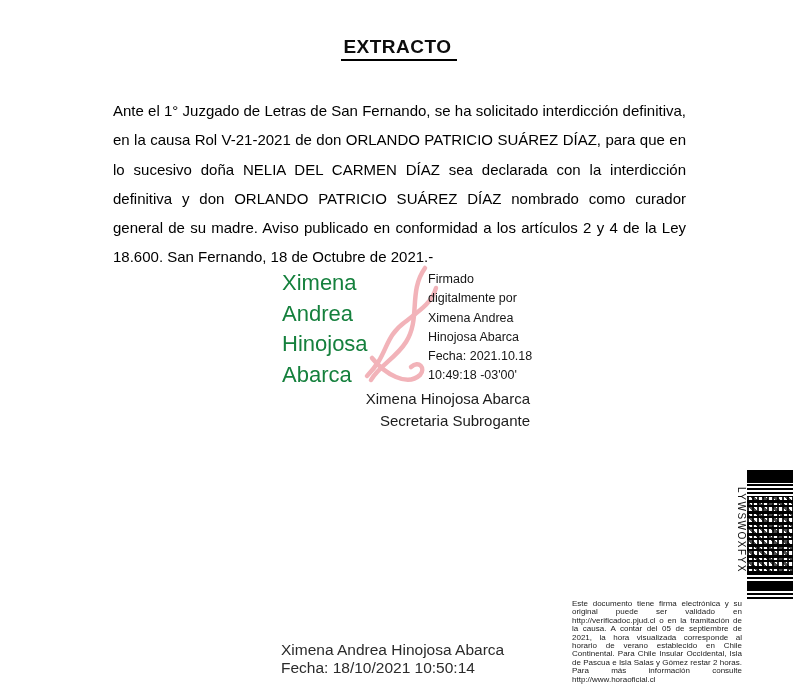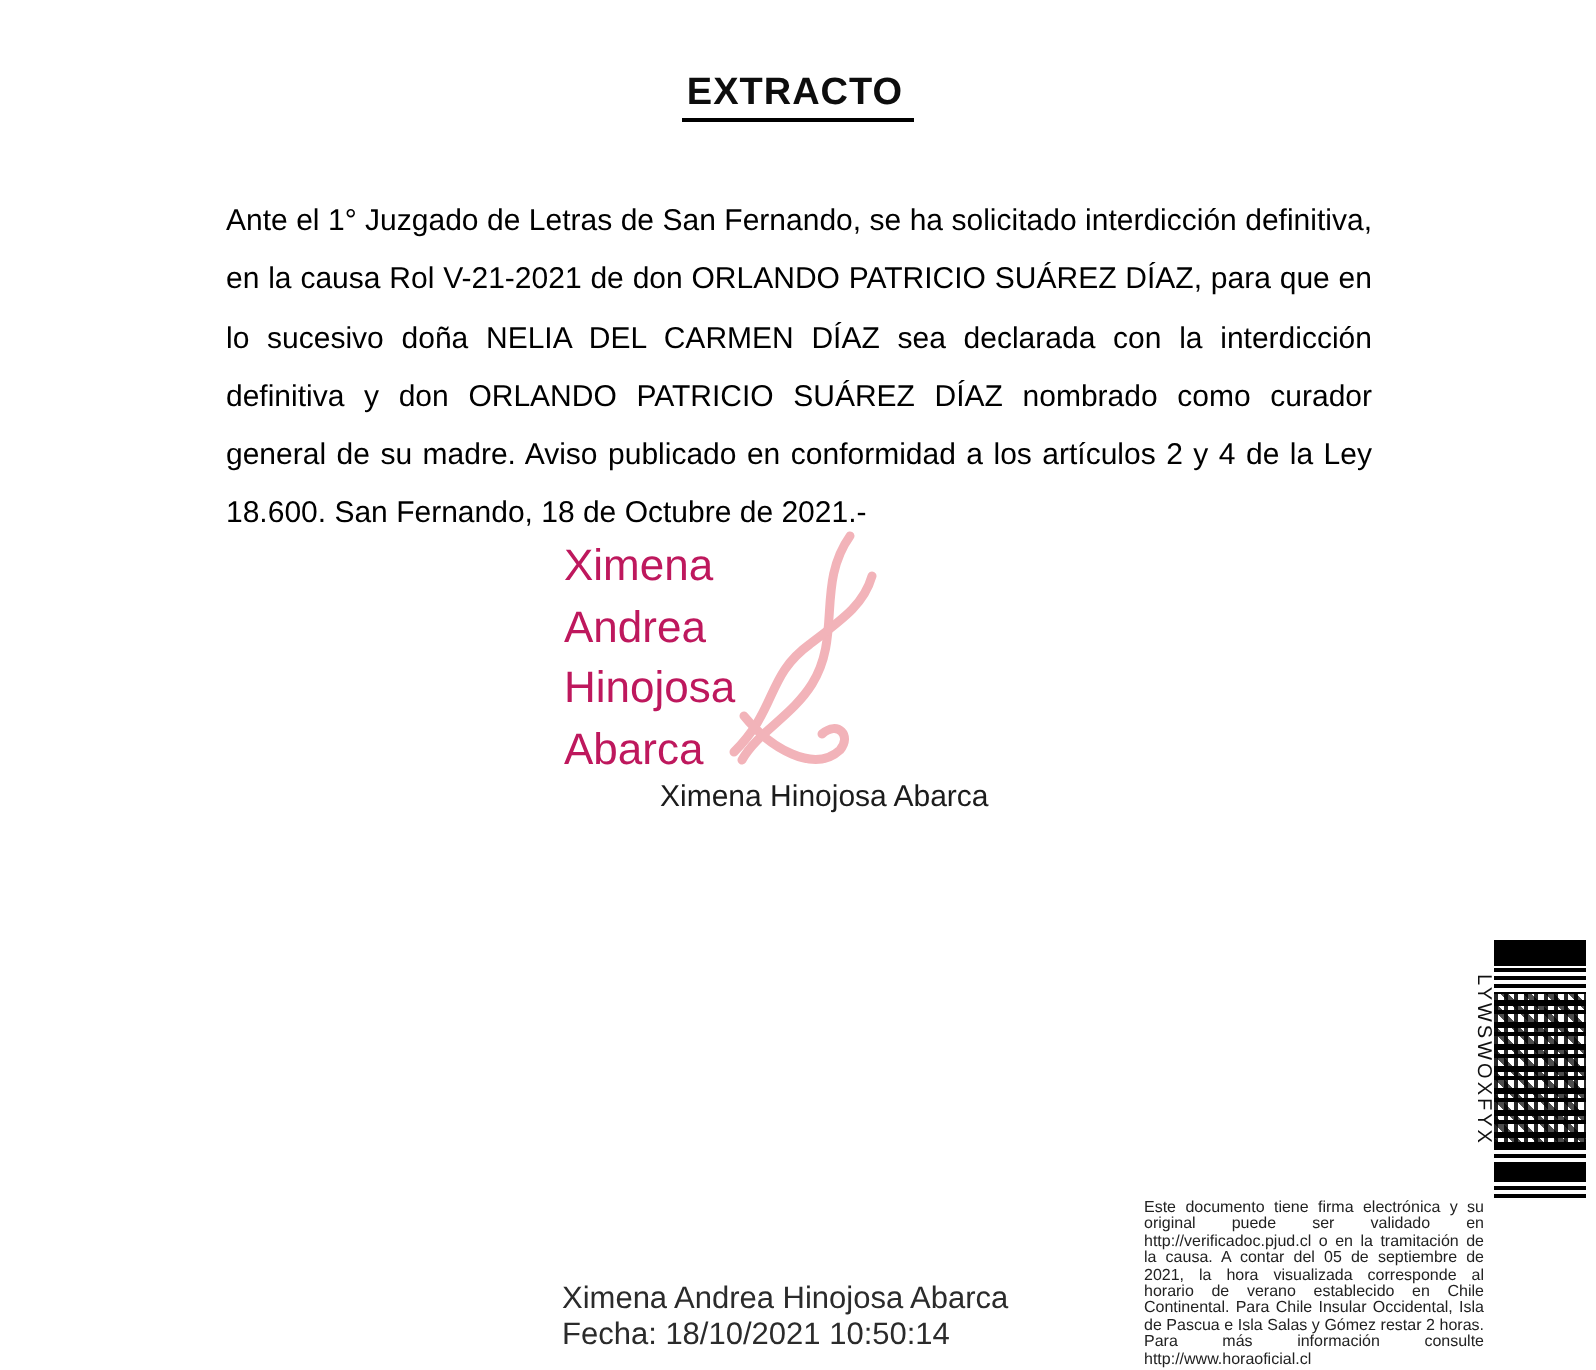--- a/index.html
+++ b/index.html
@@ -15,29 +15,29 @@
   .doc-title span{
     display:inline-block;font-size:19px;font-weight:700;letter-spacing:.5px;
     border-bottom:2.5px solid #000;padding:0 5px 1px 2px;color:#0d0d0d;
   }
   .main-par{
     position:absolute;left:113px;top:96px;width:573px;
     font-size:15px;line-height:29.3px;text-align:justify;color:#000000;
   }
   .sig-name{
     position:absolute;left:282px;top:268px;
-    font-size:22px;line-height:30.5px;color:#be185d;
+    font-size:22px;line-height:30.5px;color:#15803d;
   }
   .sig-flourish{position:absolute;left:362px;top:262px;width:82px;height:128px;}
   .sig-note{
     position:absolute;left:428px;top:270px;width:118px;
     font-size:12.5px;line-height:19.3px;color:#161616;
   }
   .sig-printed{
-    position:absolute;left:330px;top:388px;width:200px;text-align:left;
+    position:absolute;left:330px;top:388px;width:200px;text-align:right;
     font-size:15px;line-height:21.5px;color:#1c1c1c;
   }
   .barcode{
     position:absolute;left:727px;top:470px;width:66px;height:133px;
     display:flex;flex-direction:row;
   }
   .barcode-text{
     width:20px;padding-top:17px;
     writing-mode:vertical-rl;text-orientation:mixed;
     font-size:10px;letter-spacing:1.5px;color:#111;
@@ -89,23 +89,30 @@
 Abarca</div>
 
   <svg class="sig-flourish" viewBox="0 0 82 128" fill="none" xmlns="http://www.w3.org/2000/svg">
     <g stroke="#f2b3b9" stroke-width="4.5" stroke-linecap="round" fill="none">
       <path d="M 63 6 C 46 30, 59 56, 44 80 C 34 96, 17 104, 9 118"></path>
       <path d="M 5 114 C 27 92, 21 76, 43 60 C 60 47, 70 40, 74 26"></path>
       <path d="M 10 96 C 23 112, 45 125, 58 113 C 64 106, 57 98, 49 105"></path>
     </g>
   </svg>
 
+  <div class="sig-note pre">Firmado
+digitalmente por
+Ximena Andrea
+Hinojosa Abarca
+Fecha: 2021.10.18
+10:49:18 -03'00'</div>
 
   <div class="sig-printed">
     <div>Ximena Hinojosa Abarca</div>
+    <div>Secretaria Subrogante</div>
   </div>
 
   <div class="barcode">
     <div class="barcode-text">LYWSWOXFYX</div>
     <div class="barcode-bars">
       <div class="bc-solid"></div>
       <div class="bc-stripes-a"></div>
       <div class="bc-matrix"></div>
       <div class="bc-stripes-b"></div>
       <div class="bc-solid2"></div>

